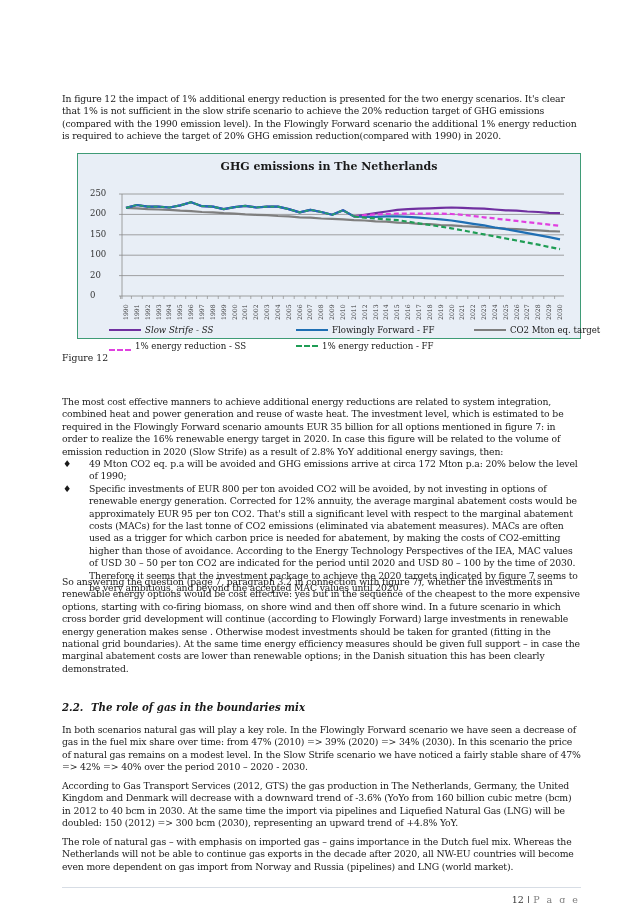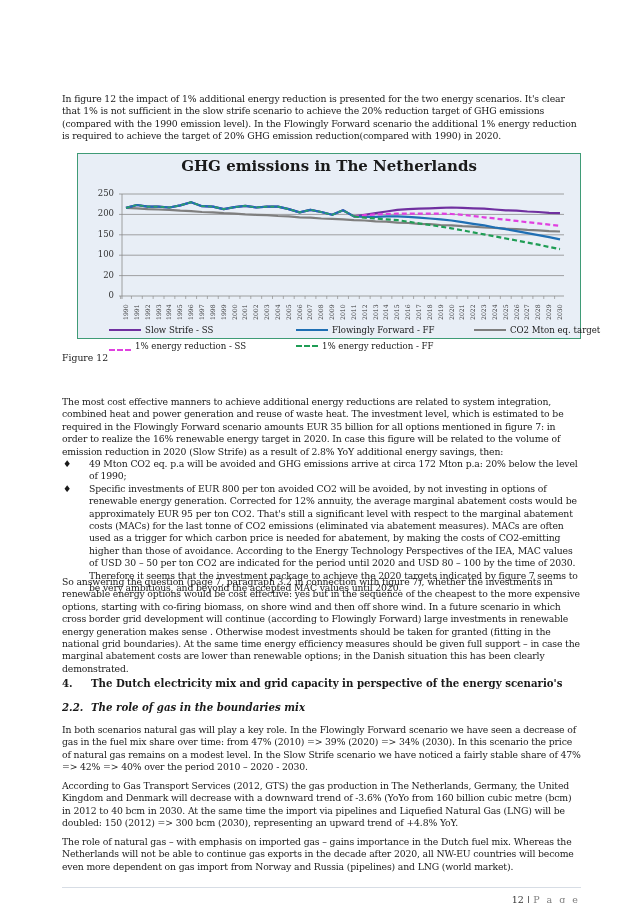--- a/index.html
+++ b/index.html
@@ -4,22 +4,22 @@
 <style>
   html, body { margin: 0; padding: 0; background: #ffffff; }
   body { width: 638px; height: 903px; position: relative; overflow: hidden;
          font-family: "DejaVu Serif", "Liberation Serif", serif; color: #1a1a1a; }
   .page { position: absolute; left: 0; top: 8px; width: 638px; height: 903px; margin-top: 41px; }
   .para { position: absolute; left: 62px; width: 520px; font-size: 9.3px; line-height: 12.4px;
           letter-spacing: -0.15px; }
   .chart-frame { position: absolute; left: 77px; top: 104px; width: 504px; height: 186px;
                  background: #e8eef6; border: 1px solid #3f9b76; box-sizing: border-box; }
   .chart-title { position: absolute; left: 0; width: 100%; text-align: center; font-weight: bold;
-                 font-size: 15px; line-height: 13px; color: #1a1a1a; }
-  .ytick { position: absolute; font-size: 8.5px; text-align: right; width: 24px; color: #333; }
+                 font-size: 11px; line-height: 13px; color: #1a1a1a; }
+  .ytick { position: absolute; font-size: 8.5px; text-align: left; width: 24px; color: #333; }
   .xtick { position: absolute; font-size: 6.2px; color: #333; transform-origin: left top;
            transform: rotate(-90deg); white-space: nowrap; }
   .legend-item { position: absolute; font-size: 8.6px; color: #1a1a1a; display: flex; align-items: center; white-space: nowrap; }
   .legend-swatch { display: inline-block; width: 32px; margin-right: 4px; height: 0; }
   .caption-num { position: absolute; left: 62px; top: 303px; font-size: 9.3px; }
   .caption-text { position: absolute; left: 159px; top: 303px; font-size: 9.3px; }
   ul.bullets { position: absolute; left: 62px; top: 409px; width: 522px; margin: 0; padding: 0; list-style: none; font-size: 9.3px; line-height: 12.4px; letter-spacing: -0.15px; }
   ul.bullets li { position: relative; padding-left: 27px; }
   ul.bullets li .dot { position: absolute; left: 1px; top: 0; }
   .h4 { position: absolute; left: 62px; top: 628px; font-size: 10.2px; font-weight: bold; }
@@ -140,21 +140,21 @@
         <line x1="465.75" x2="465.75" y1="142" y2="145" stroke="#8c8c8c" stroke-width="0.7"></line>
         <line x1="476.6" x2="476.6" y1="142" y2="145" stroke="#8c8c8c" stroke-width="0.7"></line>
         <path d="M48.0 53.9 L58.9 54.3 L69.7 55.1 L80.5 55.5 L91.4 55.9 L102.3 56.7 L113.1 57.1 L124.0 58.0 L134.8 58.4 L145.7 59.2 L156.5 59.6 L167.3 60.4 L178.2 60.8 L189.1 61.2 L199.9 62.0 L210.8 62.4 L221.6 63.3 L232.4 63.7 L243.3 64.5 L254.2 64.9 L265.0 65.3 L275.9 66.1 L286.7 66.5 L297.6 67.3 L308.4 67.7 L319.3 68.6 L330.1 69.0 L340.9 69.8 L351.8 70.2 L362.6 71.0 L373.5 71.4 L384.4 72.2 L395.2 72.6 L406.1 73.5 L416.9 73.9 L427.8 74.7 L438.6 75.1 L449.4 75.9 L460.3 76.3 L471.1 77.1 L482.0 77.5 " fill="none" stroke="#7f7f7f" stroke-width="2.2" stroke-linejoin="round"></path>
         <path d="M48.0 53.9 L58.9 51.0 L69.7 52.6 L80.5 52.6 L91.4 53.5 L102.3 51.4 L113.1 48.2 L124.0 52.2 L134.8 52.6 L145.7 55.1 L156.5 53.1 L167.3 51.8 L178.2 53.5 L189.1 52.6 L199.9 52.6 L210.8 55.1 L221.6 58.4 L232.4 55.9 L243.3 58.0 L254.2 60.8 L265.0 56.3 L275.9 62.4 L286.7 60.8 L297.6 59.2 L308.4 57.5 L319.3 55.9 L330.1 55.1 L340.9 54.7 L351.8 54.3 L362.6 53.9 L373.5 53.5 L384.4 53.9 L395.2 54.3 L406.1 54.7 L416.9 55.5 L427.8 56.3 L438.6 56.7 L449.4 57.5 L460.3 58.0 L471.1 58.8 L482.0 59.2 " fill="none" stroke="#7030a0" stroke-width="2.2" stroke-linejoin="round"></path>
         <path d="M48.0 53.9 L58.9 51.0 L69.7 52.6 L80.5 52.6 L91.4 53.5 L102.3 51.4 L113.1 48.2 L124.0 52.2 L134.8 52.6 L145.7 55.1 L156.5 53.1 L167.3 51.8 L178.2 53.5 L189.1 52.6 L199.9 52.6 L210.8 55.1 L221.6 58.4 L232.4 55.9 L243.3 58.0 L254.2 60.8 L265.0 56.3 L275.9 62.4 L286.7 62.8 L297.6 62.8 L308.4 62.4 L319.3 62.4 L330.1 62.8 L340.9 63.7 L351.8 64.5 L362.6 65.3 L373.5 66.5 L384.4 68.2 L395.2 69.8 L406.1 71.4 L416.9 73.5 L427.8 75.1 L438.6 77.1 L449.4 79.2 L460.3 81.2 L471.1 83.2 L482.0 85.3 " fill="none" stroke="#1f6fb4" stroke-width="2.2" stroke-linejoin="round"></path>
         <path d="M275.9 62.4 L286.7 61.2 L297.6 60.4 L308.4 60.0 L319.3 59.6 L330.1 59.6 L340.9 59.6 L351.8 59.6 L362.6 59.6 L373.5 60.0 L384.4 60.8 L395.2 62.0 L406.1 63.3 L416.9 64.5 L427.8 65.7 L438.6 66.9 L449.4 68.2 L460.3 69.4 L471.1 70.6 L482.0 71.8 " fill="none" stroke="#e040e0" stroke-width="2.2" stroke-linejoin="round" stroke-dasharray="5 3"></path>
         <path d="M275.9 62.4 L286.7 63.7 L297.6 64.5 L308.4 65.3 L319.3 66.1 L330.1 67.7 L340.9 69.4 L351.8 71.0 L362.6 72.6 L373.5 74.3 L384.4 76.3 L395.2 78.4 L406.1 80.4 L416.9 82.4 L427.8 84.5 L438.6 86.5 L449.4 88.6 L460.3 90.6 L471.1 93.0 L482.0 95.1 " fill="none" stroke="#1f9d55" stroke-width="2.2" stroke-linejoin="round" stroke-dasharray="5 3"></path>
         <path d="M48.0 53.9 L58.9 51.0 L69.7 52.6 L80.5 52.6 L91.4 53.5 L102.3 51.4 L113.1 48.2 L124.0 52.2 L134.8 52.6 L145.7 55.1 L156.5 53.1 L167.3 51.8 L178.2 53.5 L189.1 52.6 L199.9 52.6 L210.8 55.1 L221.6 58.4 L232.4 55.9 L243.3 58.0 L254.2 60.8 L265.0 56.3 L275.9 62.4 " fill="none" stroke="#2aa06a" stroke-width="1.6" stroke-dasharray="4 3"></path>
       </svg>
     <div id="legend">
-        <div class="legend-item" style="left: 31px; top: 171px;">
+        <div class="legend-item" style="left: 31px; top: 171px; font-style: italic;">
           <span class="legend-swatch" style="border-top: 2.5px solid rgb(112, 48, 160);"></span>
           <span>Slow Strife - SS</span>
         </div>
         <div class="legend-item" style="left: 218px; top: 171px;">
           <span class="legend-swatch" style="border-top: 2.5px solid rgb(31, 111, 180);"></span>
           <span>Flowingly Forward - FF</span>
         </div>
         <div class="legend-item" style="left: 396px; top: 171px;">
           <span class="legend-swatch" style="border-top: 2.5px solid rgb(127, 127, 127);"></span>
           <span>CO2 Mton eq. target</span>
@@ -174,21 +174,20 @@
 
   <div class="para" style="top:347px;">The most cost effective manners to achieve additional energy reductions are related to system integration, combined heat and power generation and reuse of waste heat. The investment level, which is  estimated to be required in the Flowingly Forward scenario amounts EUR 35 billion for all options mentioned in figure 7: in order to realize the 16% renewable energy target in 2020. In case this figure will be related to the volume of emission reduction in 2020 (Slow Strife)  as a result of 2.8% YoY additional energy savings, then:</div>
 
   <ul class="bullets">
     <li><span class="dot">♦</span><span>49 Mton CO2 eq. p.a will be avoided and GHG emissions arrive at circa 172 Mton p.a: 20% below the level of 1990;</span></li>
     <li><span class="dot">♦</span><span>Specific investments of EUR 800 per ton avoided CO2 will be avoided, by not investing in options of renewable energy generation. Corrected for 12% annuity, the average marginal abatement costs would be approximately EUR 95 per ton CO2. That's still a significant level with respect to the marginal abatement costs (MACs) for the last tonne of CO2 emissions (eliminated via abatement measures). MACs are often used as a trigger for which carbon price is needed for abatement, by making the costs of CO2-emitting higher than those of avoidance. According to the Energy Technology Perspectives of the IEA, MAC values of USD 30 – 50 per ton CO2 are indicated for the period until 2020 and USD 80 – 100 by the time of 2030. Therefore it seems that the investment package to achieve the 2020 targets indicated by figure 7  seems to be very ambitious, and beyond the accepted MAC values until 2020.</span></li>
   </ul>
 
   <div class="para" style="top:527px;">So answering the question (page 7, paragraph 3.2 in connection with figure 7), whether the investments in renewable energy options would be cost effective: yes but in the sequence of the cheapest to the more expensive options, starting with co-firing biomass, on shore wind and then off shore wind. In a future scenario in which cross border grid development will continue (according to Flowingly Forward) large investments in renewable energy generation makes sense . Otherwise modest investments should be taken for granted (fitting in the national grid boundaries). At the same time energy efficiency measures should be given full support – in case the marginal abatement costs are lower than renewable options; in the Danish situation this has been clearly demonstrated.</div>
 
-  <div class="h4"><span class="num">4.</span><span>The Dutch electricity mix and grid capacity in perspective of the energy scenario's</span></div>
   <div class="h41"><span class="num">2.2.</span><span>The role of gas in the boundaries mix</span></div>
 
   <div class="para" style="top:675px;">In both scenarios natural gas will play a key role. In the Flowingly Forward scenario we have seen a decrease of gas in the fuel mix share over time: from 47% (2010) =&gt; 39% (2020) =&gt; 34% (2030). In this scenario the price of natural gas remains on a modest level. In the Slow Strife scenario we have noticed a fairly stable share of 47% =&gt; 42% =&gt; 40% over the period 2010 – 2020 - 2030.</div>
   <div class="para" style="top:731px;">According to Gas Transport Services (2012, GTS) the gas production in The Netherlands, Germany, the United Kingdom and Denmark will decrease with a downward trend of -3.6% (YoYo from 160 billion cubic metre (bcm) in 2012 to 40 bcm in 2030. At the same time the import via pipelines and Liquefied Natural Gas (LNG) will be doubled: 150 (2012)  =&gt; 300 bcm (2030), representing an upward trend of +4.8% YoY.</div>
   <div class="para" style="top:787px;">The role of natural gas – with emphasis on imported gas – gains importance in  the Dutch fuel mix. Whereas the Netherlands will  not be able to continue gas exports in the decade after 2020, all NW-EU countries will become even more dependent on gas import from Norway and Russia (pipelines) and LNG (world market).</div>
 
   <div class="footer-rule"></div>
   <div class="footer-page"><span>12</span> <span>|</span> <span class="pg">P a g e</span></div>
 </div>
 

